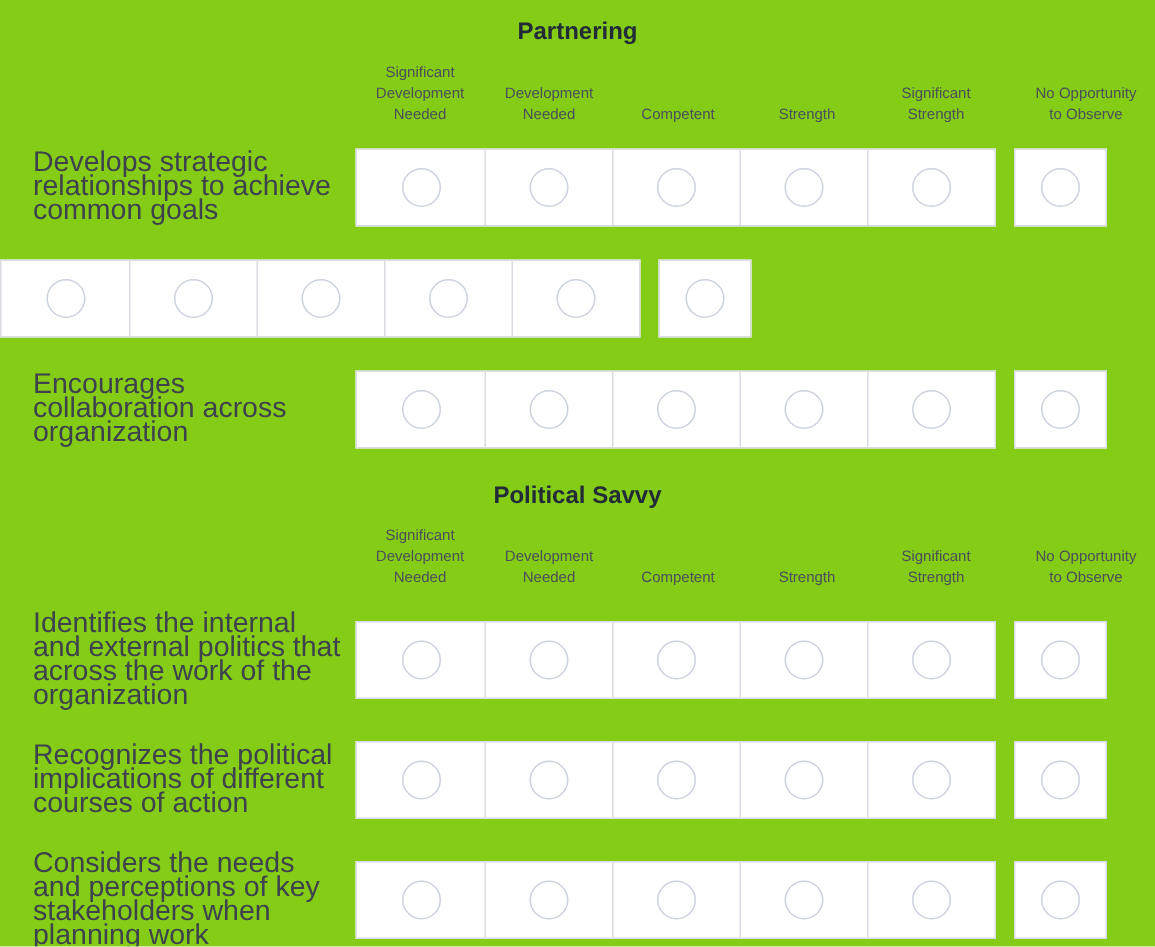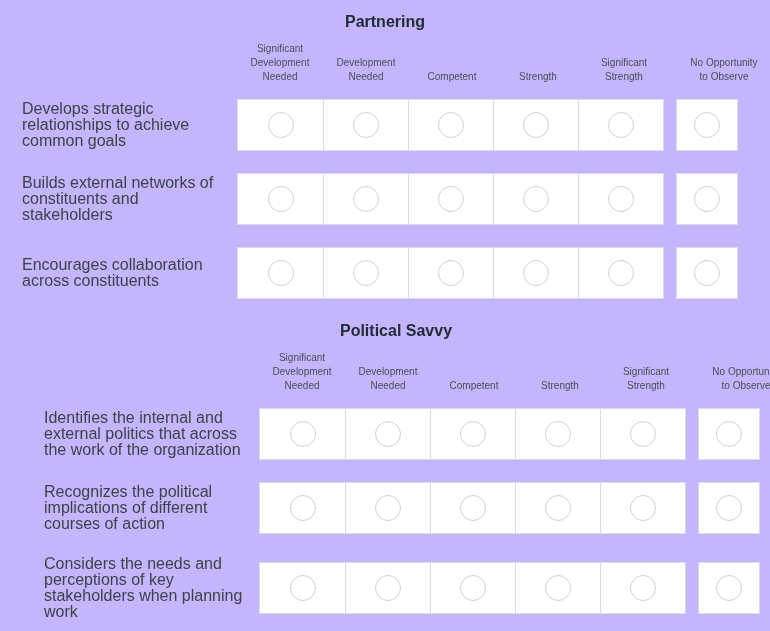--- a/index.html
+++ b/index.html
@@ -2,26 +2,26 @@
 <html><head>
 <meta charset="utf-8">
 <style>
   * { box-sizing: border-box; }
   html, body { margin: 0; padding: 0; background: #ffffff; }
   body { font-family: "Liberation Sans", sans-serif; }
 
   .page {
     width: 770px;
     height: 631px;
-    background: #c4b5fd;
+    background: #84cc16;
     padding-top: 12px;
     overflow: hidden;
   }
 
-  .section + .section { margin-top: 8px; padding-left: 22px; }
+  .section + .section { margin-top: 8px; }
 
   .section-title {
     margin: 0 0 10px 0;
     text-align: center;
     font-size: 16px;
     font-weight: bold;
     line-height: 20px;
     color: #222b38;
   }
 
@@ -46,21 +46,21 @@
 
   .row {
     display: flex;
     align-items: center;
     margin-bottom: 22px;
   }
   .row-label {
     width: 237px;
     flex: none;
     padding: 0 4px 0 22px;
-    font-size: 16px;
+    font-size: 19px;
     line-height: 16px;
     color: #3d424c;
   }
 
   .cell-group {
     display: flex;
     flex: none;
     border: 1px solid #d9dce3;
     background: #ffffff;
   }
@@ -133,45 +133,44 @@
         <div class="cell">
             <span class="radio"></span>
           </div>
       </div>
       <div class="no-opp-cell">
           <span class="radio"></span>
         </div>
     </div>
 
     <div class="row">
-      <div class="row-label">Builds external networks of constituents and stakeholders</div>
-      <div class="cell-group">
-        <div class="cell">
-            <span class="radio"></span>
-          </div>
-        <div class="cell">
-            <span class="radio"></span>
-          </div>
-        <div class="cell">
-            <span class="radio"></span>
-          </div>
-        <div class="cell">
-            <span class="radio"></span>
-          </div>
-        <div class="cell">
-            <span class="radio"></span>
-          </div>
-      </div>
-      <div class="no-opp-cell">
-          <span class="radio"></span>
-        </div>
-    </div>
-
-    <div class="row">
-      <div class="row-label">Encourages collaboration across constituents</div>
+      <div class="cell-group">
+        <div class="cell">
+            <span class="radio"></span>
+          </div>
+        <div class="cell">
+            <span class="radio"></span>
+          </div>
+        <div class="cell">
+            <span class="radio"></span>
+          </div>
+        <div class="cell">
+            <span class="radio"></span>
+          </div>
+        <div class="cell">
+            <span class="radio"></span>
+          </div>
+      </div>
+      <div class="no-opp-cell">
+          <span class="radio"></span>
+        </div>
+    </div>
+
+    <div class="row">
+      <div class="row-label">Encourages collaboration across organization</div>
       <div class="cell-group">
         <div class="cell">
             <span class="radio"></span>
           </div>
         <div class="cell">
             <span class="radio"></span>
           </div>
         <div class="cell">
             <span class="radio"></span>
           </div>

